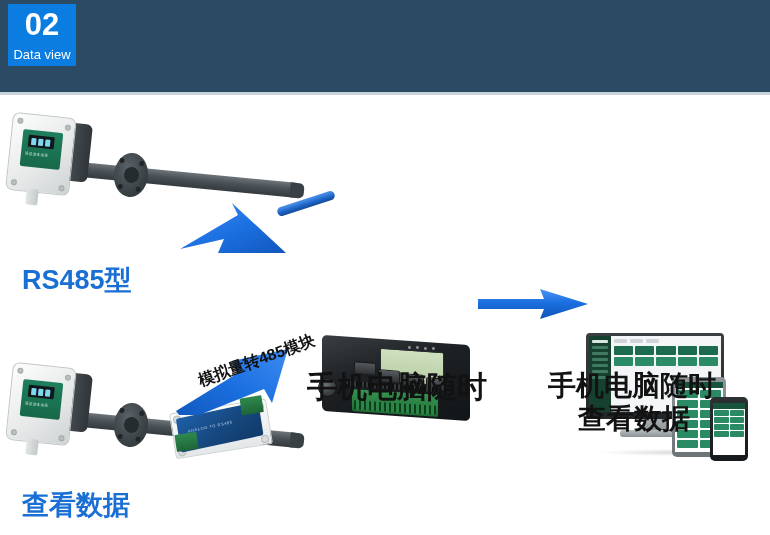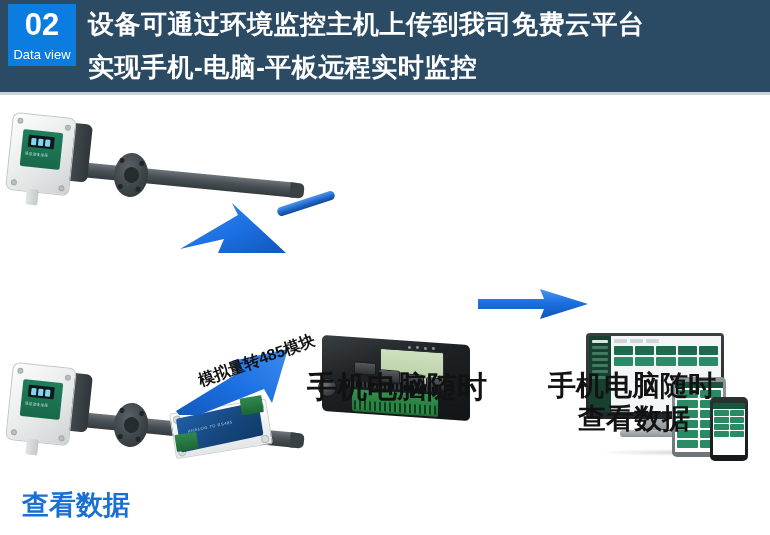--- a/index.html
+++ b/index.html
@@ -459,24 +459,20 @@
     background: radial-gradient(ellipse at center, rgba(0,0,0,0.14) 0%, rgba(0,0,0,0) 72%);
   }
 </style>
 </head>
 <body>
 
 <div class="header">
   <div class="badge">
     <div class="badge-number">02</div>
     <div class="badge-sub">Data view</div>
-  </div>
-  <div class="header-text">
-    <div class="header-line">设备可通过环境监控主机上传到我司免费云平台</div>
-    <div class="header-line">实现手机-电脑-平板远程实时监控</div>
   </div>
 </div>
 <div class="header-underline"></div>
 
 <div class="stage">
 
   <div class="sensor" style="left:4px; top:10px;">
     <div class="probe-rod"></div>
     <div class="probe-tip"></div>
     <div class="flange">
@@ -497,20 +493,21 @@
           <div class="display-seg" style="left:10px;"></div>
           <div class="display-seg" style="left:17px;"></div>
         </div>
         <div class="label-text">温湿度变送器</div>
       </div>
     </div>
     <div class="gland"></div>
     <div class="cable"></div>
   </div>
 
+  <div class="caption caption-blue" style="left:22px; top:170px; font-size:27px;">RS485型</div>
 
   <div class="sensor" style="left:4px; top:260px;">
     <div class="probe-rod"></div>
     <div class="probe-tip"></div>
     <div class="flange">
       <div class="flange-bolt" style="left:4px; top:6px;"></div>
       <div class="flange-bolt" style="left:24px; top:7px;"></div>
       <div class="flange-bolt" style="left:5px; top:32px;"></div>
       <div class="flange-bolt" style="left:23px; top:33px;"></div>
     </div>

